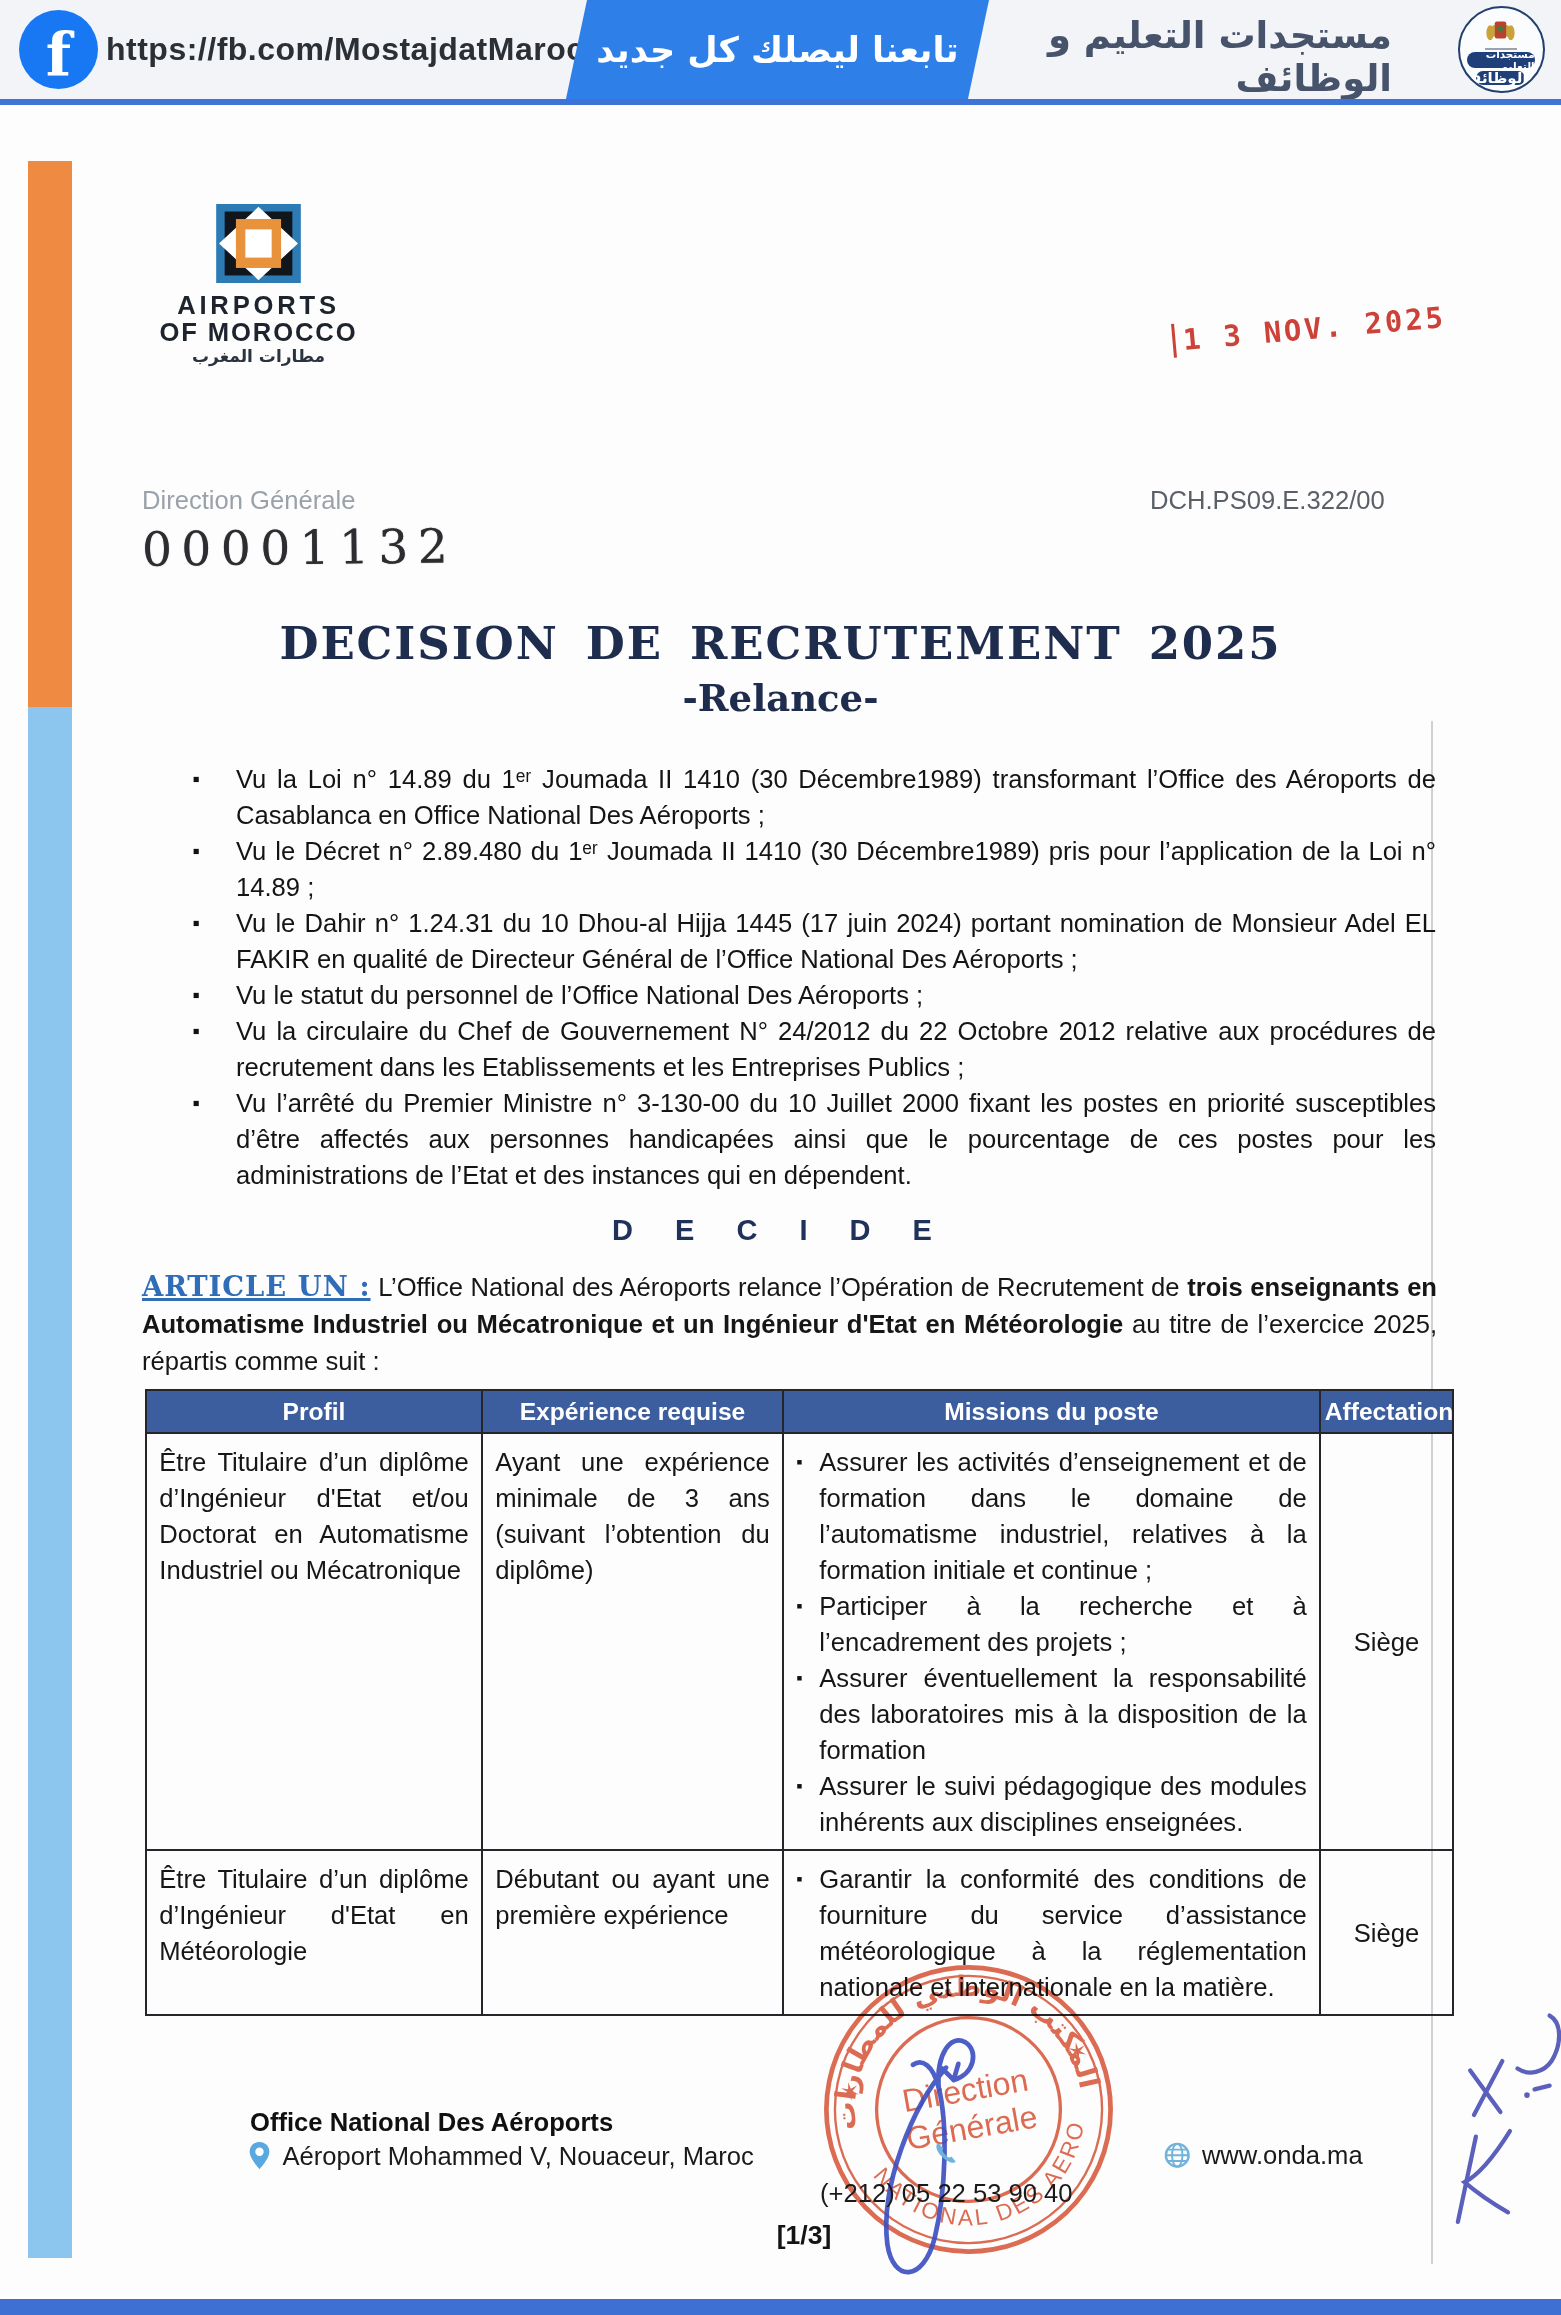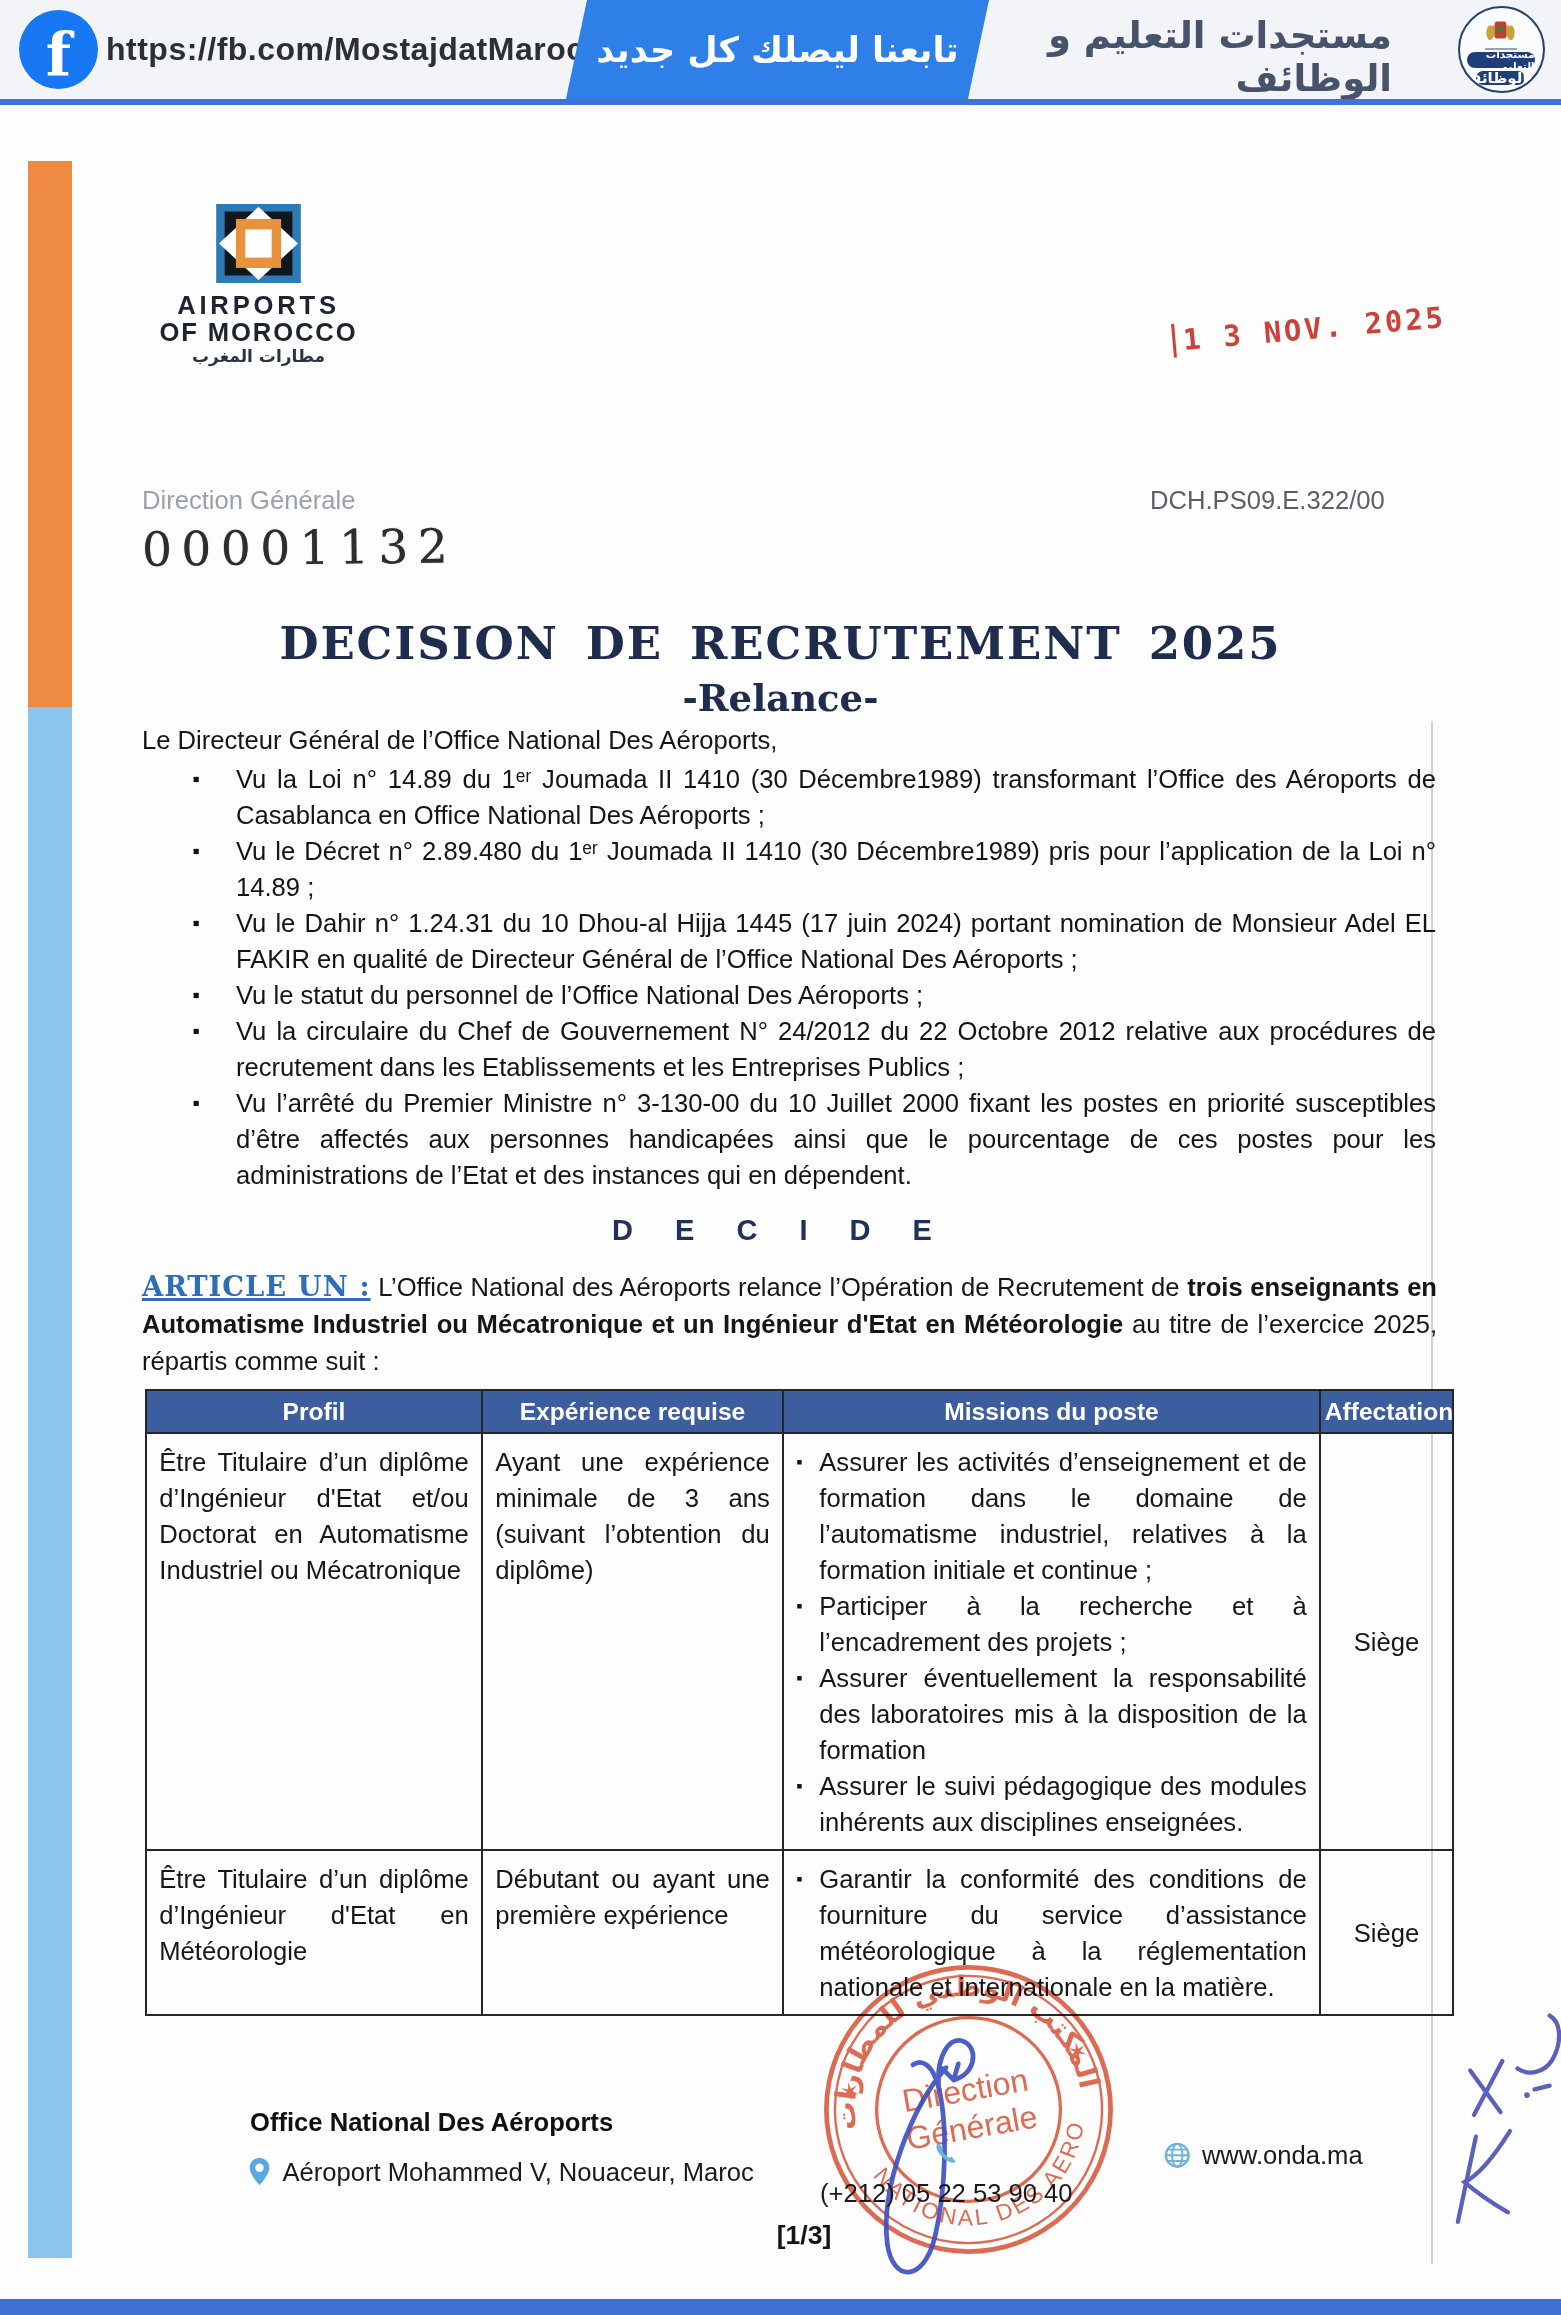--- a/index.html
+++ b/index.html
@@ -83,21 +83,21 @@
   td.cell-missions{vertical-align:top;}
   td.cell-affect{text-align:center;font-size:25.6px;}
   .missions-list{margin:0;padding:0;list-style:none;}
   .missions-list li{position:relative;padding-left:23px;text-align:justify;line-height:36px;}
   .missions-list li::before{content:"▪";position:absolute;left:0;top:0;font-size:18px;color:#111;}
 
   
   .footer-org{position:absolute;left:250px;top:2108px;font-weight:bold;font-size:25.6px;color:#101010;}
   .footer-item{position:absolute;top:2141px;display:flex;align-items:center;gap:11.4px;
                font-size:25.6px;color:#1a1a1a;}
-  .f-addr{left:248px;margin-top:16px;} .f-phone{left:820px;flex-direction:column;} .f-web{left:1164px;}
+  .f-addr{left:248px;} .f-phone{left:820px;flex-direction:column;} .f-web{left:1164px;}
   .page-num{position:absolute;left:738px;top:2220px;width:132px;text-align:center;
             font-weight:bold;font-size:26.5px;color:#141414;}
 
   
   .stamp-svg{position:absolute;left:816px;top:1957px;opacity:.88;mix-blend-mode:multiply;}
   .ink-svg{position:absolute;left:0;top:0;pointer-events:none;}
 </style>
 </head>
 <body>
 
@@ -144,21 +144,20 @@
   <div class="onda-name2">OF MOROCCO</div>
   <div class="onda-name-ar" dir="rtl">مطارات المغرب</div>
 
   <div class="date-stamp">1 3 NOV. 2025</div>
   <div class="dept">Direction Générale</div>
   <div class="ref">DCH.PS09.E.322/00</div>
   <div class="serial">00001132</div>
 
   <div class="doc-title">DECISION DE RECRUTEMENT 2025</div>
   <div class="doc-subtitle">-Relance-</div>
-  <div class="intro">Le Directeur Général de l’Office National Des Aéroports,</div>
 
   <ul class="considerations">
     <li>Vu la Loi n° 14.89 du 1ᵉʳ Joumada II 1410 (30 Décembre1989) transformant l’Office des Aéroports de Casablanca en Office National Des Aéroports ;</li>
     <li>Vu le Décret n° 2.89.480 du 1ᵉʳ Joumada II 1410 (30 Décembre1989) pris pour l’application de la Loi n° 14.89 ;</li>
     <li>Vu le Dahir n° 1.24.31 du 10 Dhou-al Hijja 1445 (17 juin 2024) portant nomination de Monsieur Adel EL FAKIR en qualité de Directeur Général de l’Office National Des Aéroports ;</li>
     <li>Vu le statut du personnel de l’Office National Des Aéroports ;</li>
     <li>Vu la circulaire du Chef de Gouvernement N° 24/2012 du 22 Octobre 2012 relative aux procédures de recrutement dans les Etablissements et les Entreprises Publics ;</li>
     <li>Vu l’arrêté du Premier Ministre n° 3-130-00 du 10 Juillet 2000 fixant les postes en priorité susceptibles d’être affectés aux personnes handicapées ainsi que le pourcentage de ces postes pour les administrations de l’Etat et des instances qui en dépendent.</li>
   </ul>
 

